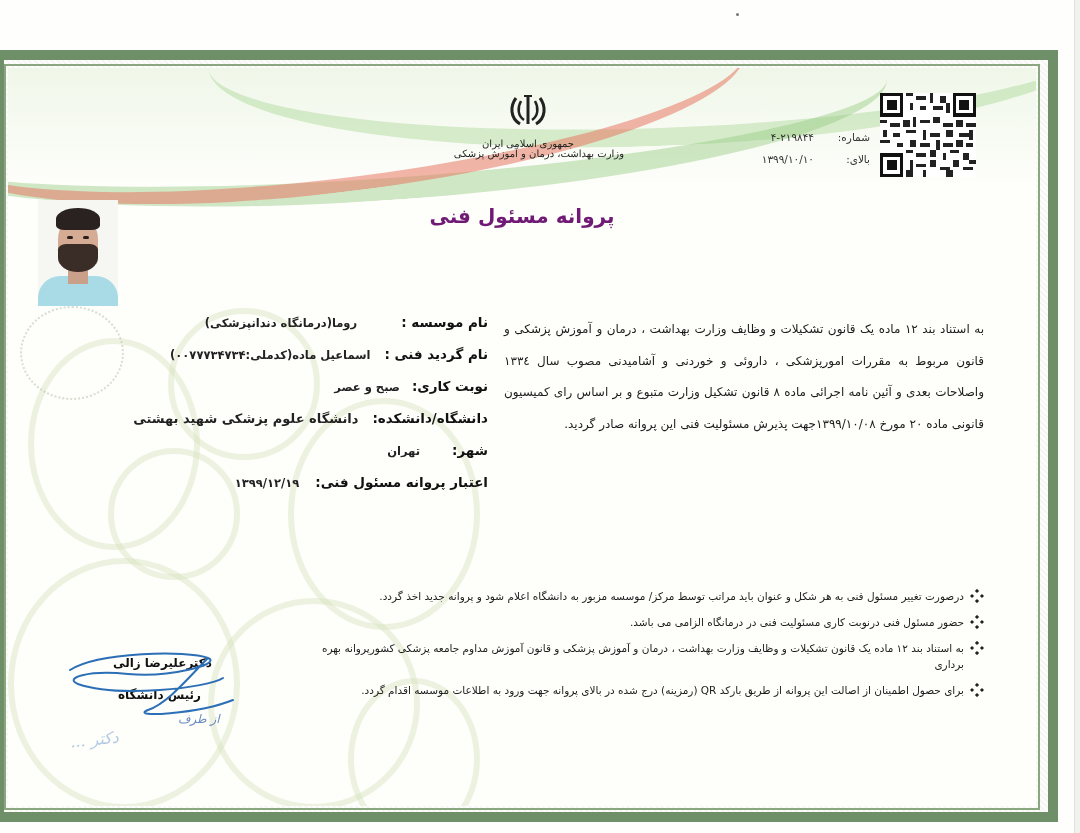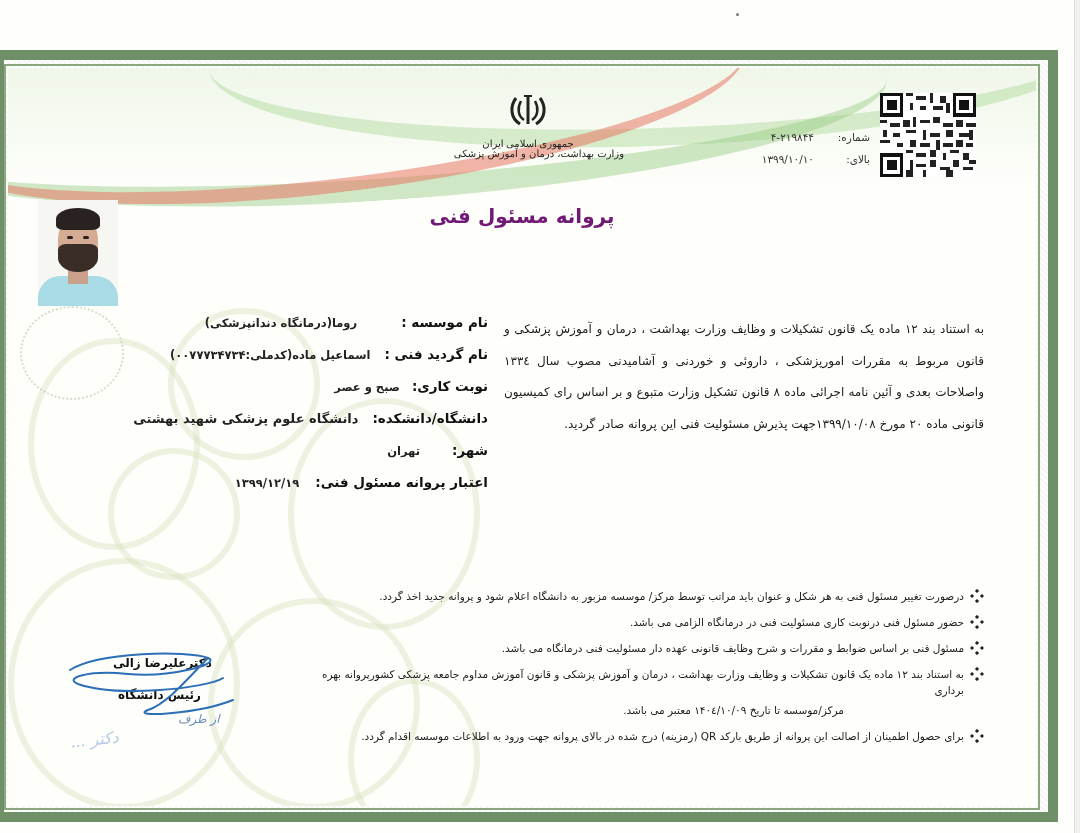--- a/index.html
+++ b/index.html
@@ -62,21 +62,21 @@
 
     
     .emblem {
       position: absolute; left: 470px; top: 24px; width: 100px; text-align: center;
     }
     .emblem-glyph {
       font-size: 34px; color: #2b2b2b; line-height: 36px;
       font-family: "DejaVu Serif", serif;
     }
     .emblem-line1 {
-      font-family: Liberation Serif, serif; font-size: 10px; color: #222;
+      font-family: Liberation Sans, sans-serif; font-size: 10px; color: #222;
       margin-top: 2px; direction: rtl;
     }
     .emblem-line2 {
       font-family: "DejaVu Serif", serif; font-size: 10px; color: #222;
       position: absolute; left: -44px; width: 190px; top: 56px; direction: rtl;
     }
 
     
     .meta {
       position: absolute; right: 166px; top: 58px; direction: rtl;
@@ -376,34 +376,22 @@
       </div>
       <div class="note">
         <svg class="bullet" viewBox="0 0 14 14">
             <g fill="#222">
               <rect x="5.5" y="0.5" width="3" height="3" transform="rotate(45 7 2)"></rect>
               <rect x="5.5" y="10.5" width="3" height="3" transform="rotate(45 7 12)"></rect>
               <rect x="0.5" y="5.5" width="3" height="3" transform="rotate(45 2 7)"></rect>
               <rect x="10.5" y="5.5" width="3" height="3" transform="rotate(45 12 7)"></rect>
             </g>
           </svg>
-        <span class="text">مسئول فنی بر اساس ضوابط و مقررات و شرح وظایف قانونی عهده دار مسئولیت فنی        درمانگاه     می باشد.</span>
-      </div>
-      <div class="note">
-        <svg class="bullet" viewBox="0 0 14 14">
-            <g fill="#222">
-              <rect x="5.5" y="0.5" width="3" height="3" transform="rotate(45 7 2)"></rect>
-              <rect x="5.5" y="10.5" width="3" height="3" transform="rotate(45 7 12)"></rect>
-              <rect x="0.5" y="5.5" width="3" height="3" transform="rotate(45 2 7)"></rect>
-              <rect x="10.5" y="5.5" width="3" height="3" transform="rotate(45 12 7)"></rect>
-            </g>
-          </svg>
         <span class="text">
           <span>به استناد بند ۱۲ ماده یک قانون تشکیلات و وظایف وزارت بهداشت ، درمان و آموزش پزشکی و قانون آموزش مداوم جامعه پزشکی کشورپروانه بهره برداری</span>
-          <span class="second" style="padding-right:120px;">مرکز/موسسه تا تاریخ       ۱۴۰٤/۱۰/۰۹       معتبر می باشد.</span>
         </span>
       </div>
       <div class="note">
         <svg class="bullet" viewBox="0 0 14 14">
             <g fill="#222">
               <rect x="5.5" y="0.5" width="3" height="3" transform="rotate(45 7 2)"></rect>
               <rect x="5.5" y="10.5" width="3" height="3" transform="rotate(45 7 12)"></rect>
               <rect x="0.5" y="5.5" width="3" height="3" transform="rotate(45 2 7)"></rect>
               <rect x="10.5" y="5.5" width="3" height="3" transform="rotate(45 12 7)"></rect>
             </g>

